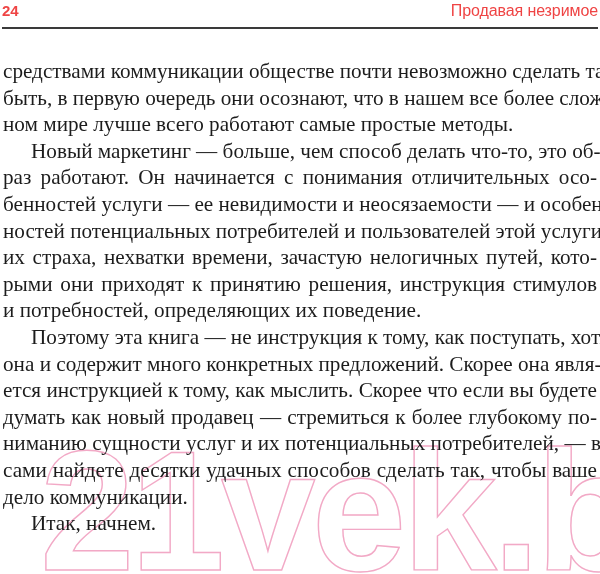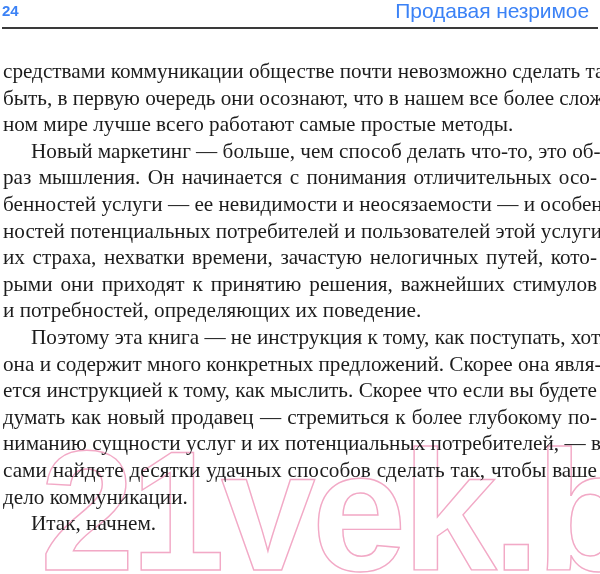--- a/index.html
+++ b/index.html
@@ -10,39 +10,39 @@
   body {
     width: 600px;
     height: 574px;
     position: relative;
     overflow: hidden;
     color: #1a1a1a;
   }
   .running-head {
     position: absolute;
     left: 2px;
-    right: 11px;
+    right: 2px;
     top: 0;
     height: 22px;
     font-family: "Liberation Sans", sans-serif;
     font-size: 15px;
     line-height: 20px;
-    color: #3b82f6;
+    color: #ef4444;
   }
   .page-number {
     position: absolute;
     left: 0;
     top: 1px;
     font-weight: bold;
   }
   .book-title {
     position: absolute;
     right: 0;
     top: 1px;
-    font-size: 21px;
+    font-size: 16px;
     letter-spacing: -0.1px;
     margin-left: 16px;
   }
   .head-rule {
     position: absolute;
     left: 2px;
     right: 2px;
     top: 27px;
     height: 0;
     border-top: 2px solid #3a3a3a;
@@ -110,25 +110,25 @@
 <div class="body-text">
 
   <div>
     <span class="line">средствами коммуникации обществе почти невозможно сделать так,</span>
     <span class="line">быть, в первую очередь они осознают, что в нашем все более слож-</span>
     <span class="line last">ном мире лучше всего работают самые простые методы.</span>
   </div>
 
   <div>
     <span class="line indent">Новый маркетинг — больше, чем способ делать что-то, это об-</span>
-    <span class="line">раз мышления. Он начинается с понимания отличительных осо-</span>
+    <span class="line">раз работают. Он начинается с понимания отличительных осо-</span>
     <span class="line">бенностей услуги — ее невидимости и неосязаемости — и особен-</span>
     <span class="line">ностей потенциальных потребителей и пользователей этой услуги:</span>
     <span class="line">их страха, нехватки времени, зачастую нелогичных путей, кото-</span>
-    <span class="line">рыми они приходят к принятию решения, важнейших стимулов</span>
+    <span class="line">рыми они приходят к принятию решения, инструкция стимулов</span>
     <span class="line last">и потребностей, определяющих их поведение.</span>
   </div>
 
   <div>
     <span class="line indent">Поэтому эта книга — не инструкция к тому, как поступать, хотя</span>
     <span class="line">она и содержит много конкретных предложений. Скорее она явля-</span>
     <span class="line">ется инструкцией к тому, как мыслить. Скорее что если вы будете</span>
     <span class="line">думать как новый продавец — стремиться к более глубокому по-</span>
     <span class="line">ниманию сущности услуг и их потенциальных потребителей, — вы</span>
     <span class="line">сами найдете десятки удачных способов сделать так, чтобы ваше</span>

